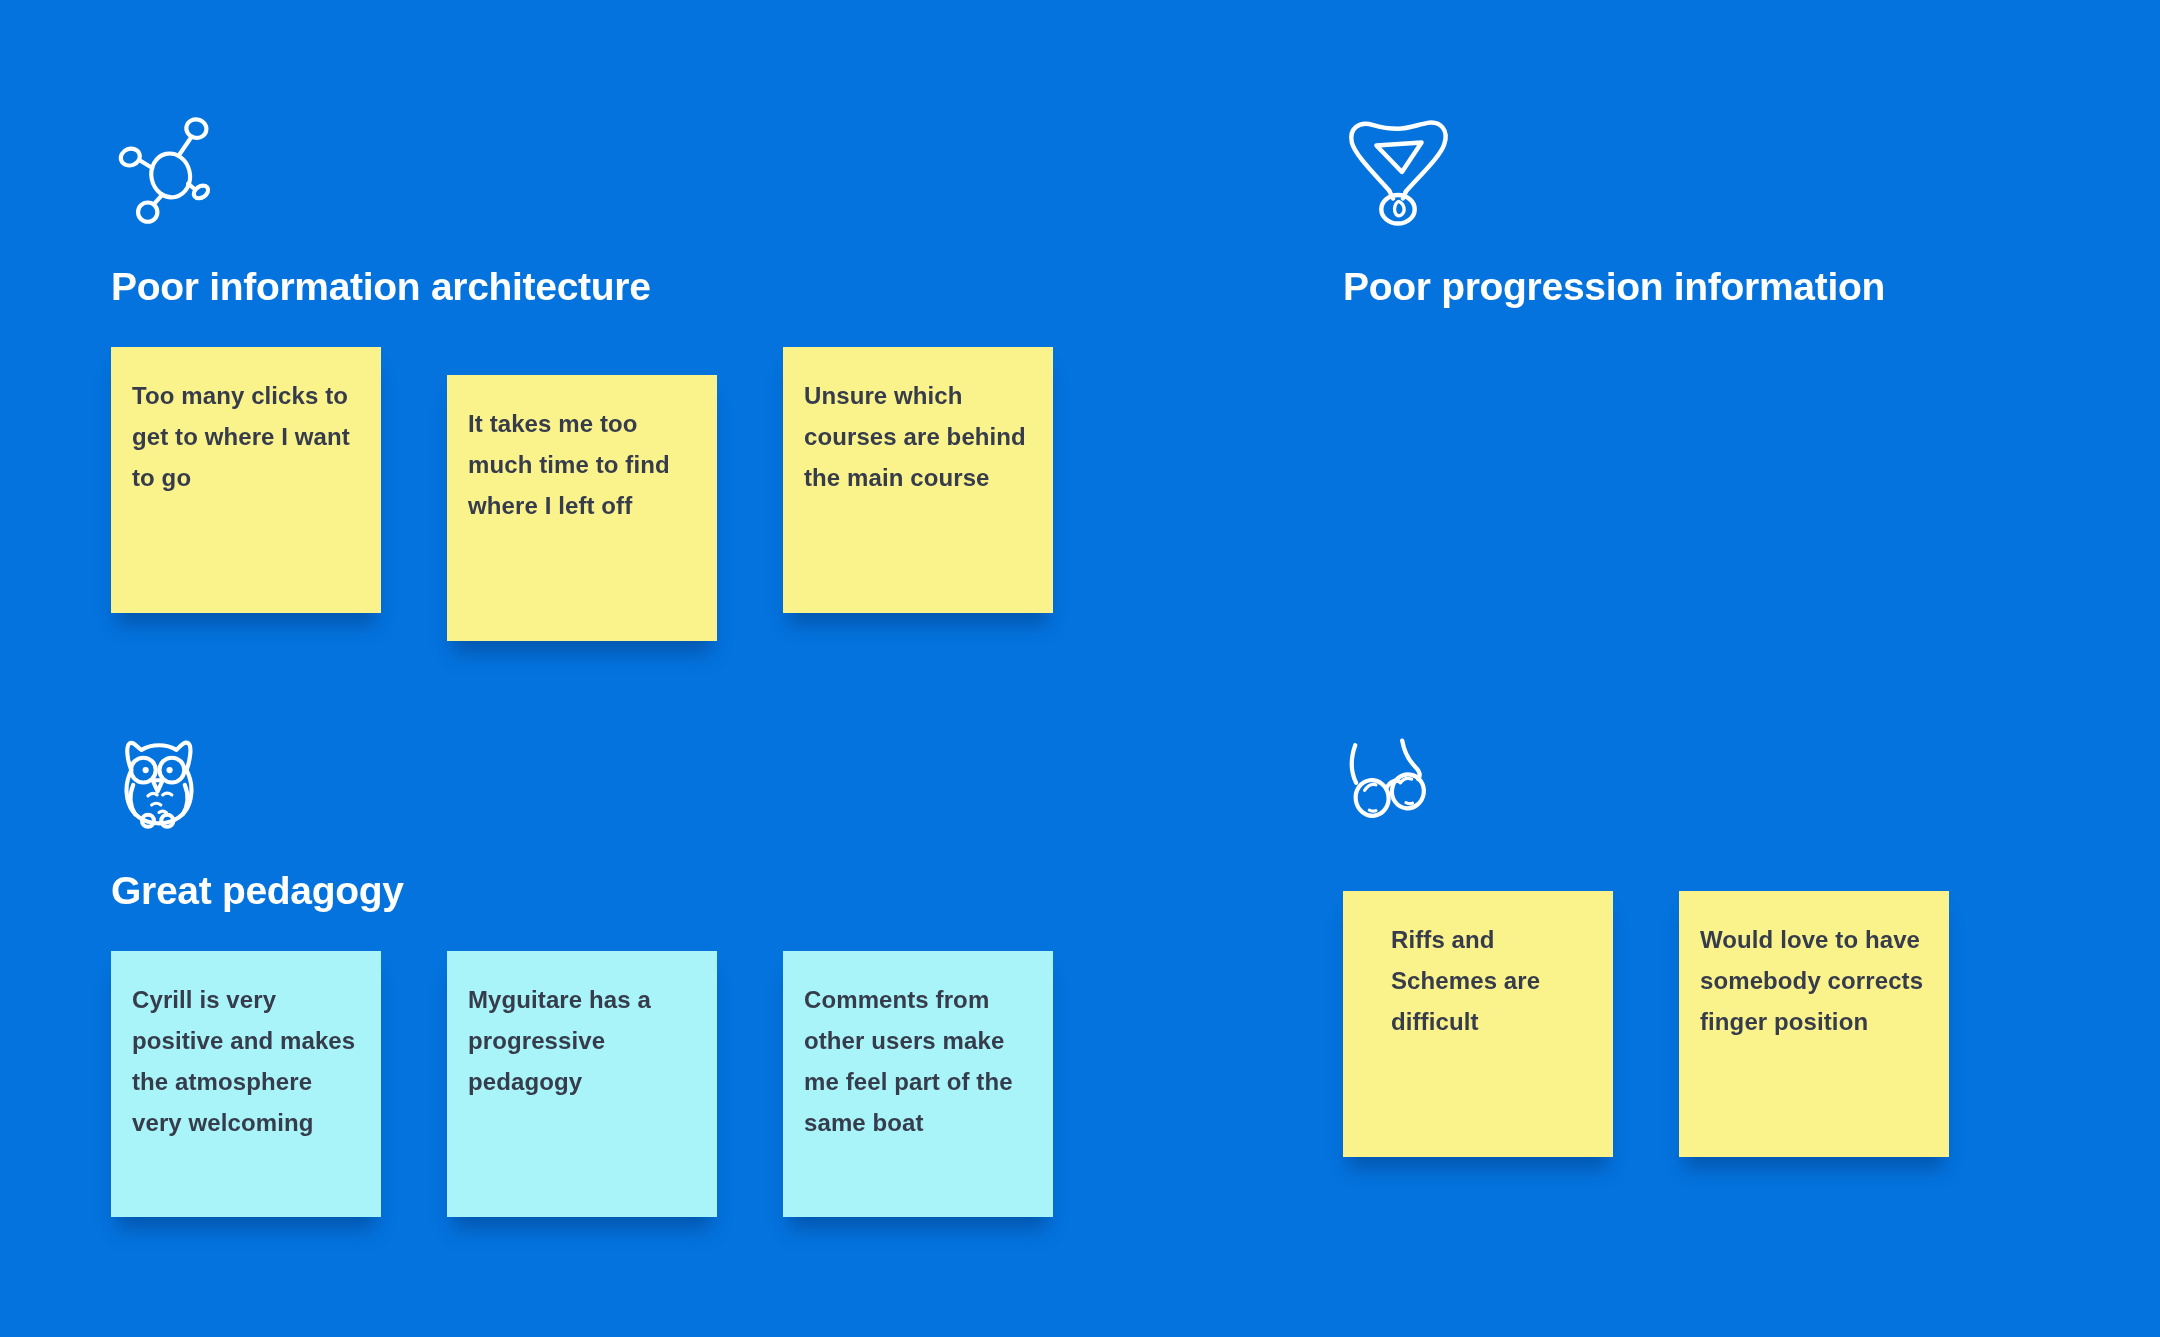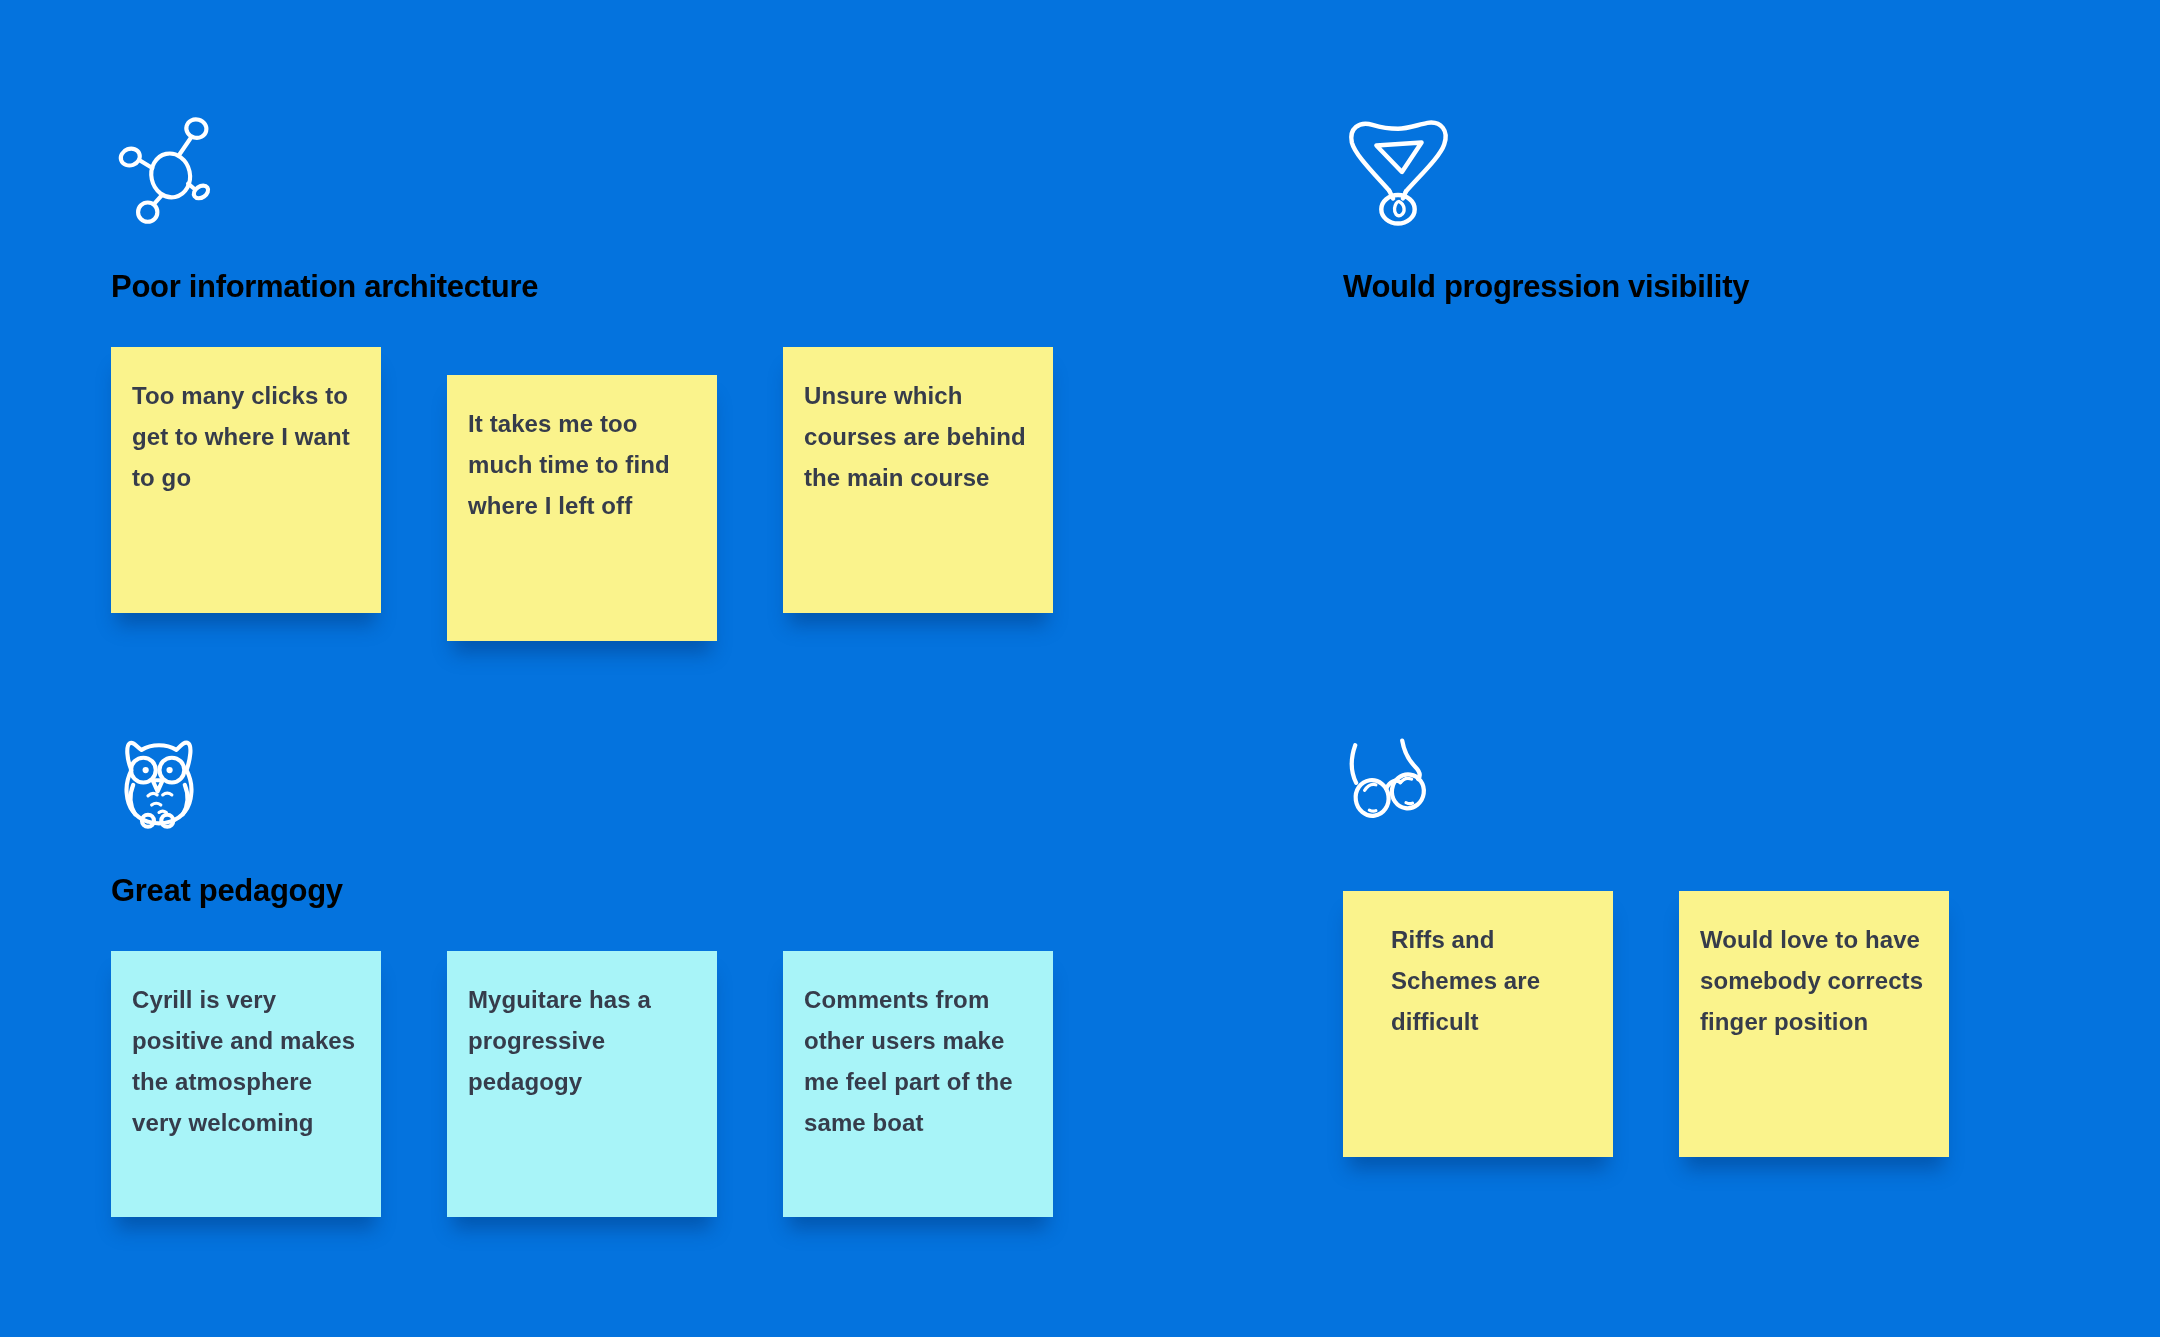--- a/index.html
+++ b/index.html
@@ -51,22 +51,22 @@
     stroke-linecap: round;
     stroke-linejoin: round;
   }
   .icon-fill {
     fill: #ffffff;
     stroke: none;
   }
 
   .group-title {
     margin: 0;
-    color: #000000;
-    font-size: 31px;
+    color: #ffffff;
+    font-size: 39px;
     font-weight: 700;
     line-height: 56px;
     letter-spacing: -0.3px;
     white-space: nowrap;
   }
 
   .notes-row {
     display: flex;
     flex-direction: row;
     gap: 66px;
@@ -123,21 +123,21 @@
   <section class="group group-tr">
     <div class="icon-wrap">
       <svg width="110" height="112" viewBox="0 0 112 114">
         <path class="icon-stroke" d="M 47,79 C 30,60 12,42 9,30 C 6,16 16,8 30,12 C 40,15 48,16 56,16 C 66,16 76,12 86,10 C 100,8 108,18 103,32 C 99,44 80,62 64,80"></path>
         <path class="icon-stroke" d="M 47,79 L 51,87 M 64,80 L 61,87"></path>
         <path class="icon-stroke" d="M 34,33 L 80,30 L 60,60 Z"></path>
         <ellipse class="icon-stroke" cx="56" cy="98" rx="17" ry="14.5"></ellipse>
         <path class="icon-stroke-thin" d="M 57,90 C 63,93 64,101 59,104 C 55,106 52,102 52.5,97 C 53,93 55,90 57,90 Z"></path>
       </svg>
     </div>
-    <h2 class="group-title">Would progression visibility</h2>
+    <h2 class="group-title">Poor progression information</h2>
   </section>
 
   <section class="group group-bl">
     <div class="icon-wrap">
       <svg width="96" height="92" viewBox="0 0 104 100">
         <path class="icon-stroke" d="M 22,36 C 17,24 16,10 20,7 C 24,4 28,11 33,14 C 38,11 46,9 52,9 C 58,9 66,11 71,14 C 75,10 80,4 84,7 C 88,10 86,24 82,36 C 86,44 88,54 87,62 C 86,76 78,88 64,92 C 56,94.5 48,94.5 40,92 C 26,88 18,76 17,62 C 16,54 18,44 22,36 Z"></path>
         <circle class="icon-stroke" cx="35" cy="36" r="13.5"></circle>
         <circle class="icon-stroke" cx="66" cy="36" r="13.5"></circle>
         <circle class="icon-fill" cx="37.5" cy="36" r="3.4"></circle>
         <circle class="icon-fill" cx="63.5" cy="36" r="3.4"></circle>

